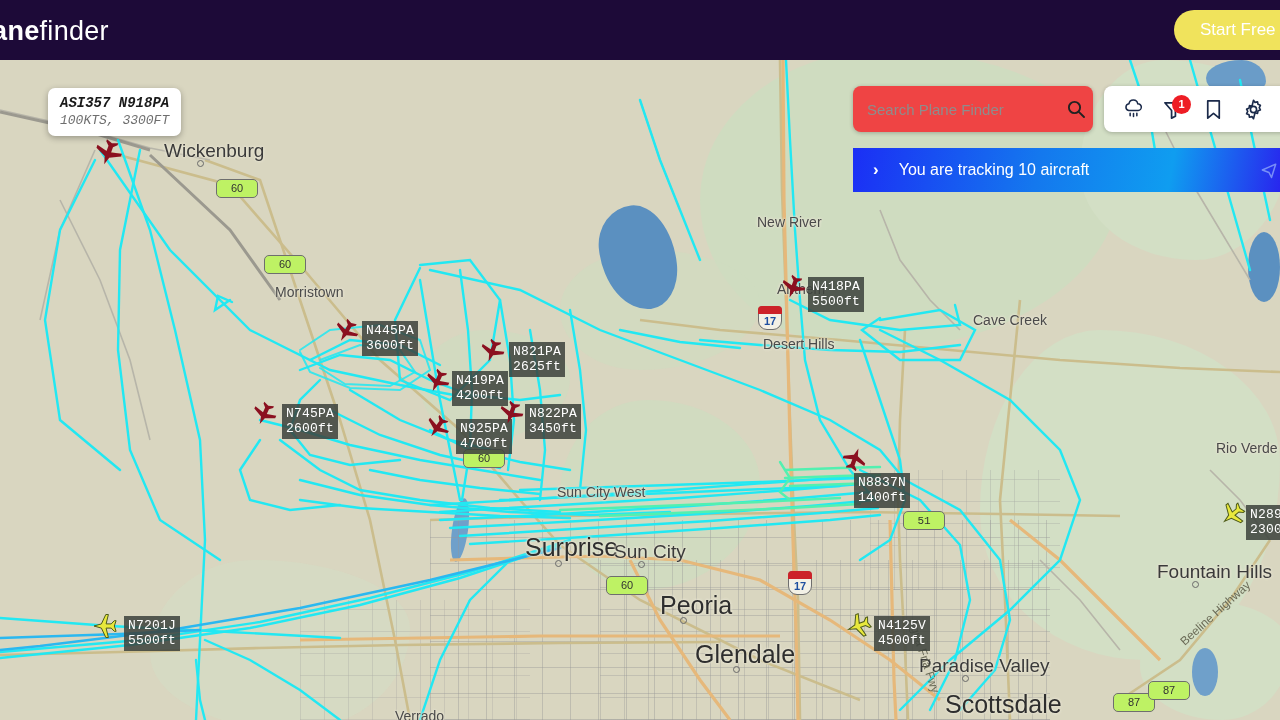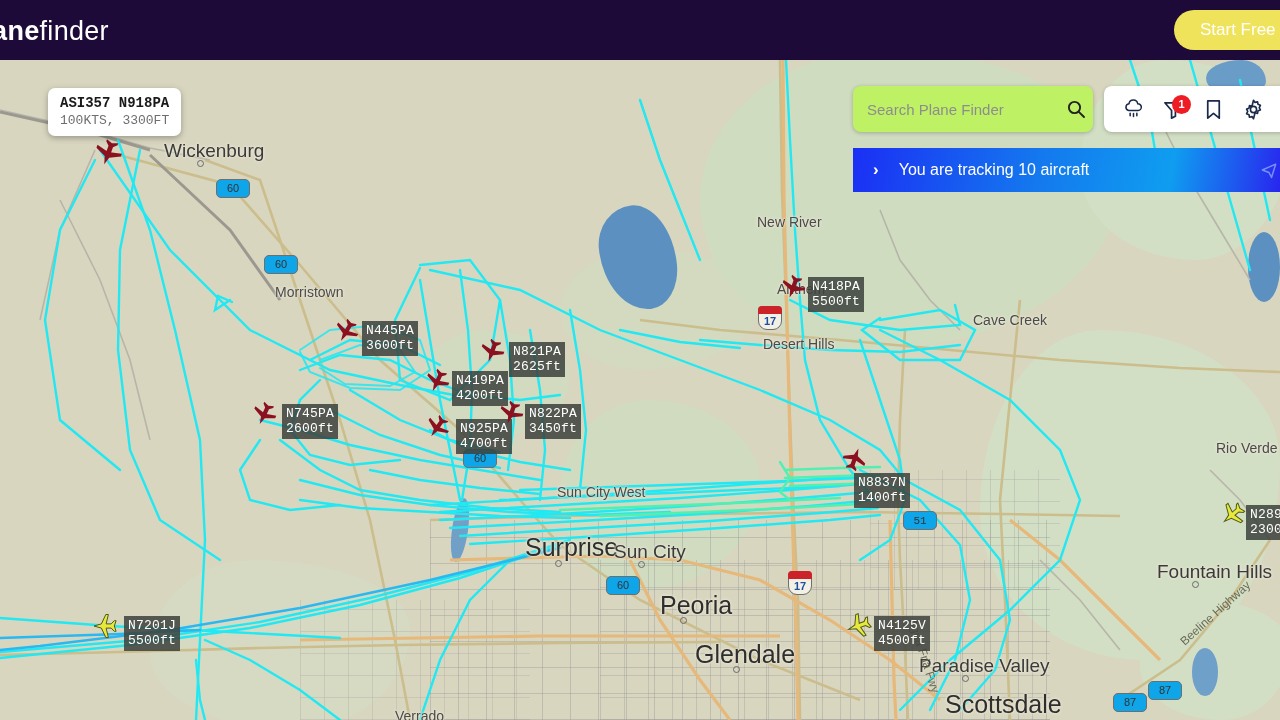--- a/index.html
+++ b/index.html
@@ -55,23 +55,23 @@
   }
   .place.big { font-size: 25px; color: #2e2e2e; }
   .place.mid { font-size: 19px; color: #3a3a3a; }
   .place.sml { font-size: 14px; color: #4a4a4a; }
   .place-dot {
     position: absolute; width: 7px; height: 7px; border-radius: 50%;
     border: 1.5px solid #6a6a6a; background: transparent;
   }
 
   .shield {
-    position: absolute; width: 34px; height: 19px;
+    position: absolute; width: 42px; height: 19px;
     border: 1.4px solid #6e6e6e; border-radius: 5px;
-    background: #0ea5e9;
+    background: #bef264;
     font-size: 11px; color: #333; text-align: center; line-height: 17px;
     font-family: "Liberation Sans", sans-serif;
   }
   .shield-i {
     position: absolute; width: 24px; height: 24px;
     background: #f3f1e6;
     border: 1.4px solid #6e6e6e;
     border-radius: 4px 4px 9px 9px;
     font-size: 11px; color: #1e4fa0; text-align: center; line-height: 28px; font-weight: bold;
   }
@@ -136,21 +136,21 @@
     background: #f0e35c; color: #ffffff;
     font-size: 17px; border: none; border-radius: 22px;
     white-space: nowrap; cursor: pointer;
     font-family: "Liberation Sans", sans-serif;
   }
 
   
   #searchbox {
     position: absolute; left: 853px; top: 86px;
     width: 240px; height: 46px;
-    background: #bef264; border-radius: 8px;
+    background: #ef4444; border-radius: 8px;
     box-shadow: 0 1px 4px rgba(0,0,0,.24);
     display: flex; align-items: center;
     z-index: 30;
   }
   #searchinput {
     flex: 1; border: none; outline: none;
     font-size: 15px; color: #3a3a3a;
     padding-left: 14px; background: transparent;
     font-family: "Liberation Sans", sans-serif;
   }
@@ -469,21 +469,21 @@
           <g transform="translate(17,15) rotate(230)">
             <path d="M0 -10 L2.1 -2.6 L11.5 1.8 L11.5 4.4 L2.1 2.1 L2.1 7.2 L5.3 10.3 L5.3 12.1 L0 10.3 L-5.3 12.1 L-5.3 10.3 L-2.1 7.2 L-2.1 2.1 L-11.5 4.4 L-11.5 1.8 L-2.1 -2.6 Z" fill="#e8e83c" stroke="#4d5a1a" stroke-width="1"></path>
           </g>
         </svg>
         <div class="ac-label" style="left: 1246px; top: 505px;">
           <span class="l2">N289</span>
           <span class="l2">2300</span>
         </div>
       </div>
 
-    <div style="position:absolute;left:48px;top:88px;background:#ffffff;border-radius:7px;padding:7px 12px 8px 12px;box-shadow:0 2px 6px rgba(0,0,0,.3);z-index:20;">
+    <div style="position:absolute;left:48px;top:88px;background:#ffffff;border-radius:7px;padding:7px 12px 8px 12px;box-shadow:0 2px 6px rgba(0,0,0,.3);z-index:20;font-style:italic;">
       <div style="font-family:'Liberation Mono',monospace;font-size:14px;font-weight:bold;color:#1a1a1a;">ASI357 N918PA</div>
       <div style="font-family:'Liberation Mono',monospace;font-size:13px;color:#6e6e6e;margin-top:2px;">100KTS,  3300FT</div>
     </div>
     <svg style="position:absolute;left:88px;top:136px;" width="44" height="36">
       <g transform="translate(20,18) rotate(200)">
         <path d="M0 -11 L2.4 -3 L13 2 L13 5 L2.4 2.4 L2.4 8 L6 11.5 L6 13.5 L0 11.5 L-6 13.5 L-6 11.5 L-2.4 8 L-2.4 2.4 L-13 5 L-13 2 L-2.4 -3 Z" fill="#8b1020"></path>
       </g>
     </svg>
   </div>
 

